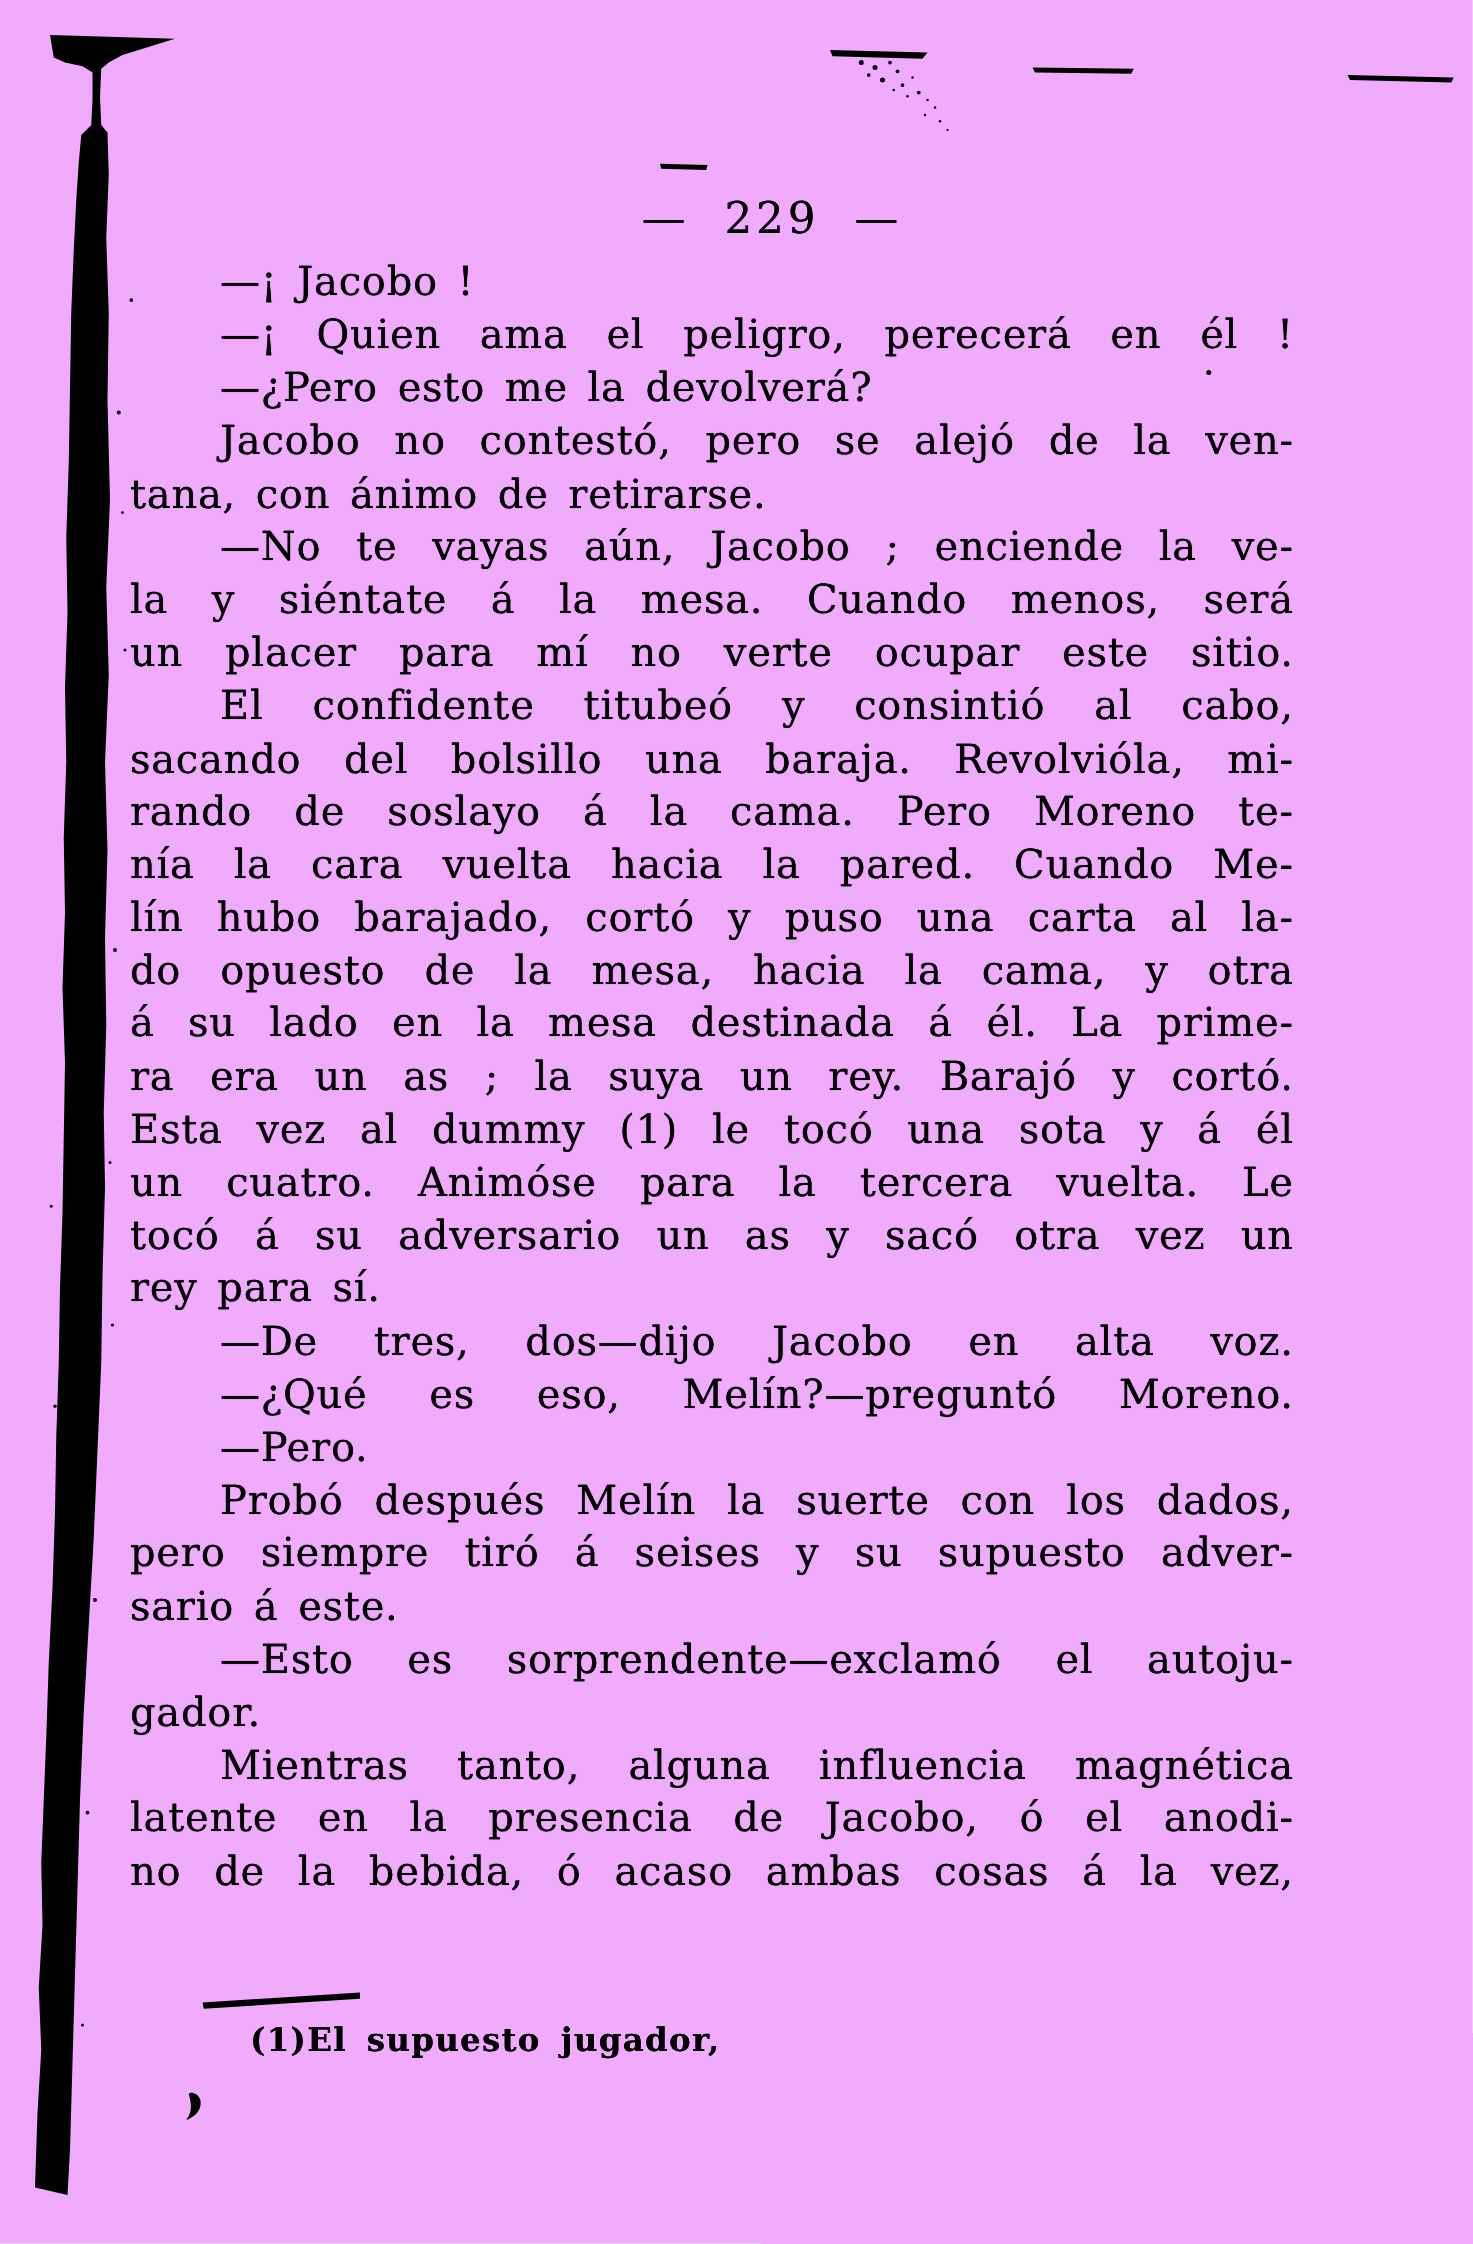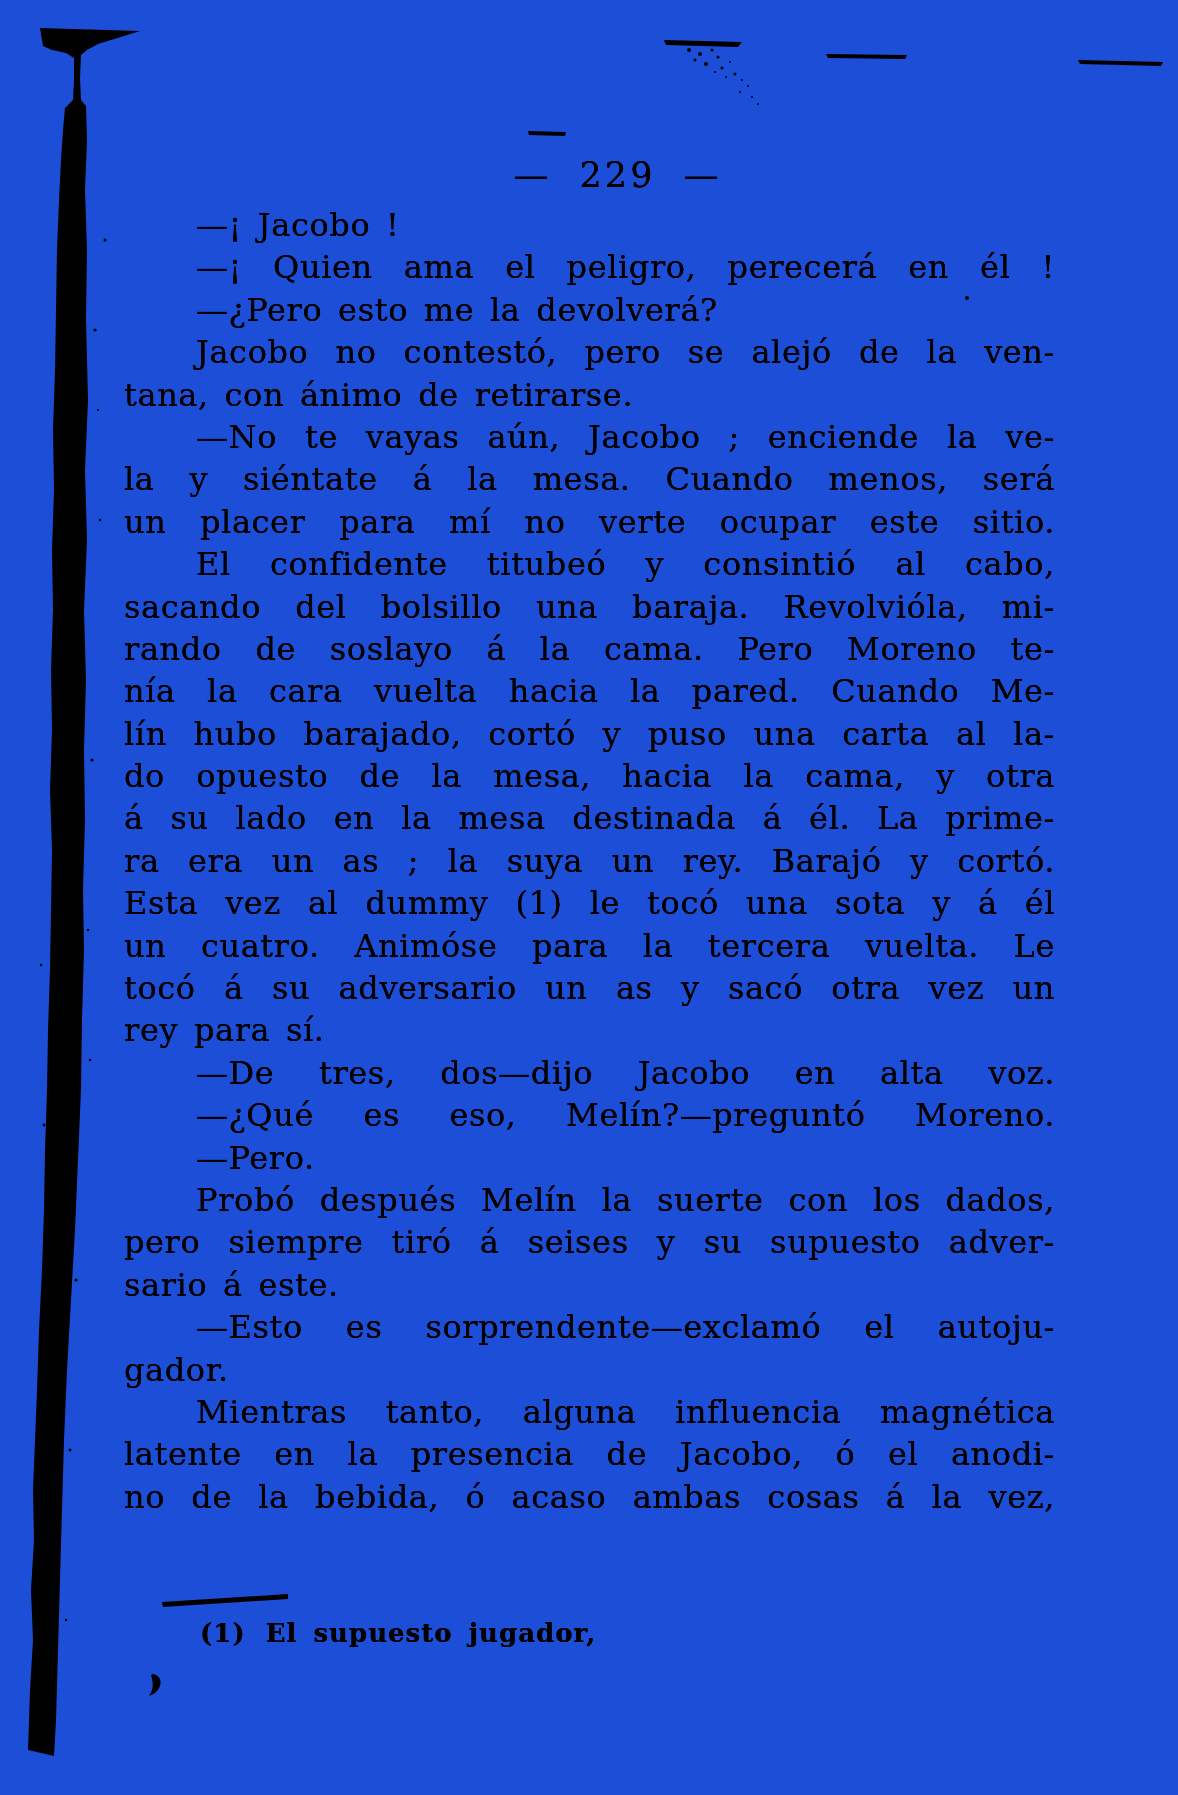--- a/index.html
+++ b/index.html
@@ -4,21 +4,21 @@
 <style>
   html, body {
     margin: 0;
     padding: 0;
     background: #e8e8e8;
   }
   .page {
     position: relative;
     width: 1178px;
     height: 1795px;
-    background: #1d4ed8;
+    background: #f0abfc;
     overflow: hidden;
     font-family: "DejaVu Serif", "Liberation Serif", serif;
     color: #000;
   }
   .scan-artifacts {
     position: absolute;
     left: 0; top: 0;
     width: 1178px; height: 1795px;
     pointer-events: none;
   }
@@ -33,21 +33,21 @@
     word-spacing: 14px;
     text-shadow: 0 0 0.5px #000;
   }
   .page-number .pn-inner {
     position: relative;
     left: 40px;
   }
   .text-block {
     position: absolute;
     top: 204px;
-    left: 124px;
+    left: 104px;
     width: 931px;
     font-size: 32px;
     line-height: 42.4px;
     letter-spacing: 0.6px;
     word-spacing: 5px;
     text-shadow: 0 0 0.55px #000;
   }
   .ln {
     height: 42.4px;
     white-space: nowrap;
@@ -66,21 +66,20 @@
     top: 1618px;
     left: 200px;
     font-size: 26px;
     font-weight: bold;
     letter-spacing: 1px;
     word-spacing: 6px;
     text-shadow: 0 0 0.4px #000;
     white-space: nowrap;
   }
   .footnote .fn-text {
-    margin-left: 20px;
   }
 </style>
 </head>
 <body>
 
 <div class="page">
 
   <svg class="scan-artifacts" width="1178" height="1795" viewBox="0 0 1178 1795" xmlns="http://www.w3.org/2000/svg">
 
     <path fill="#000" d="

